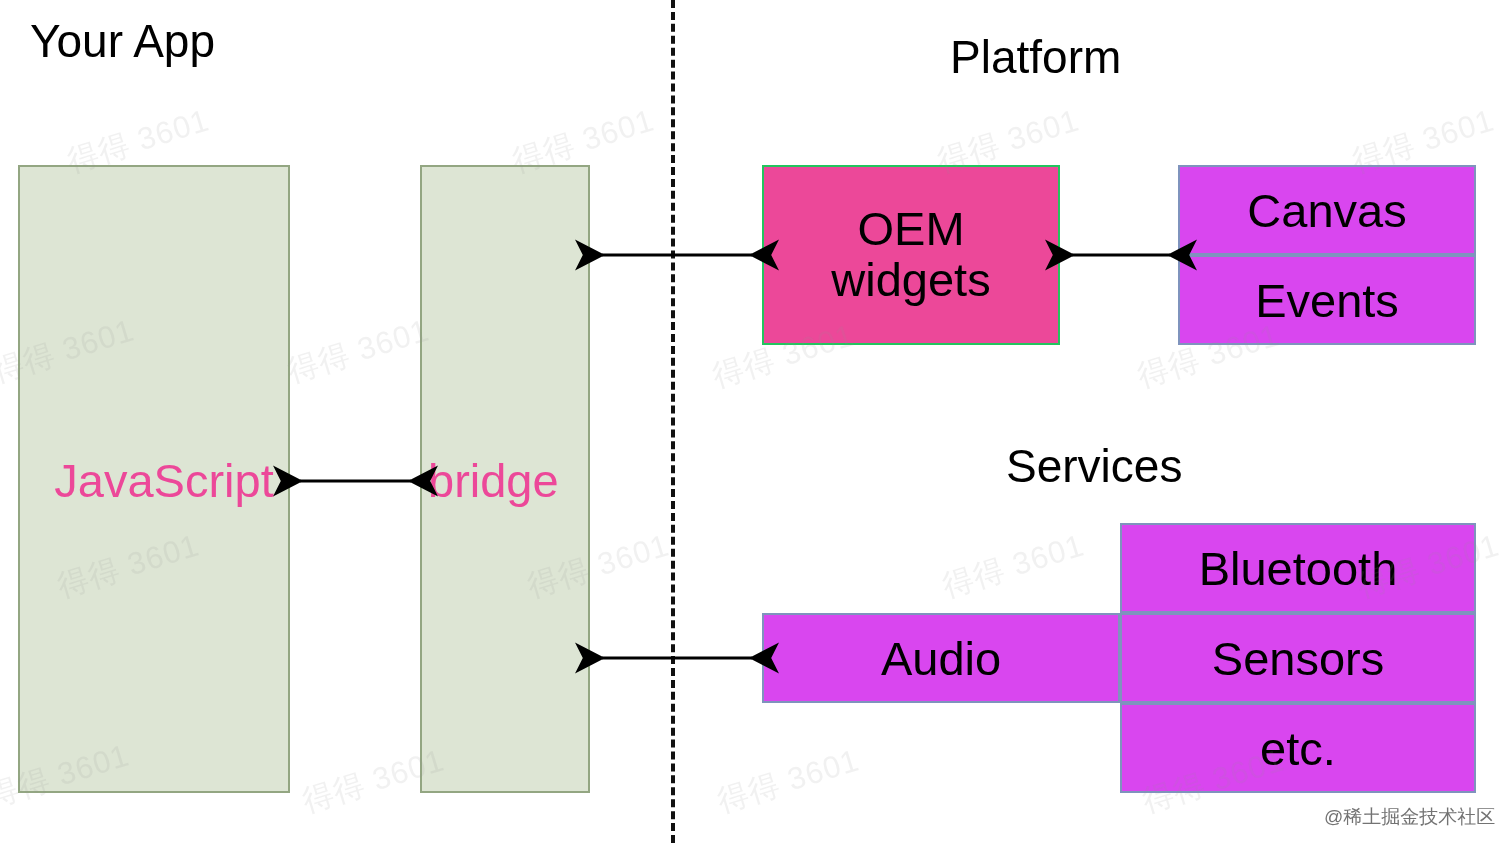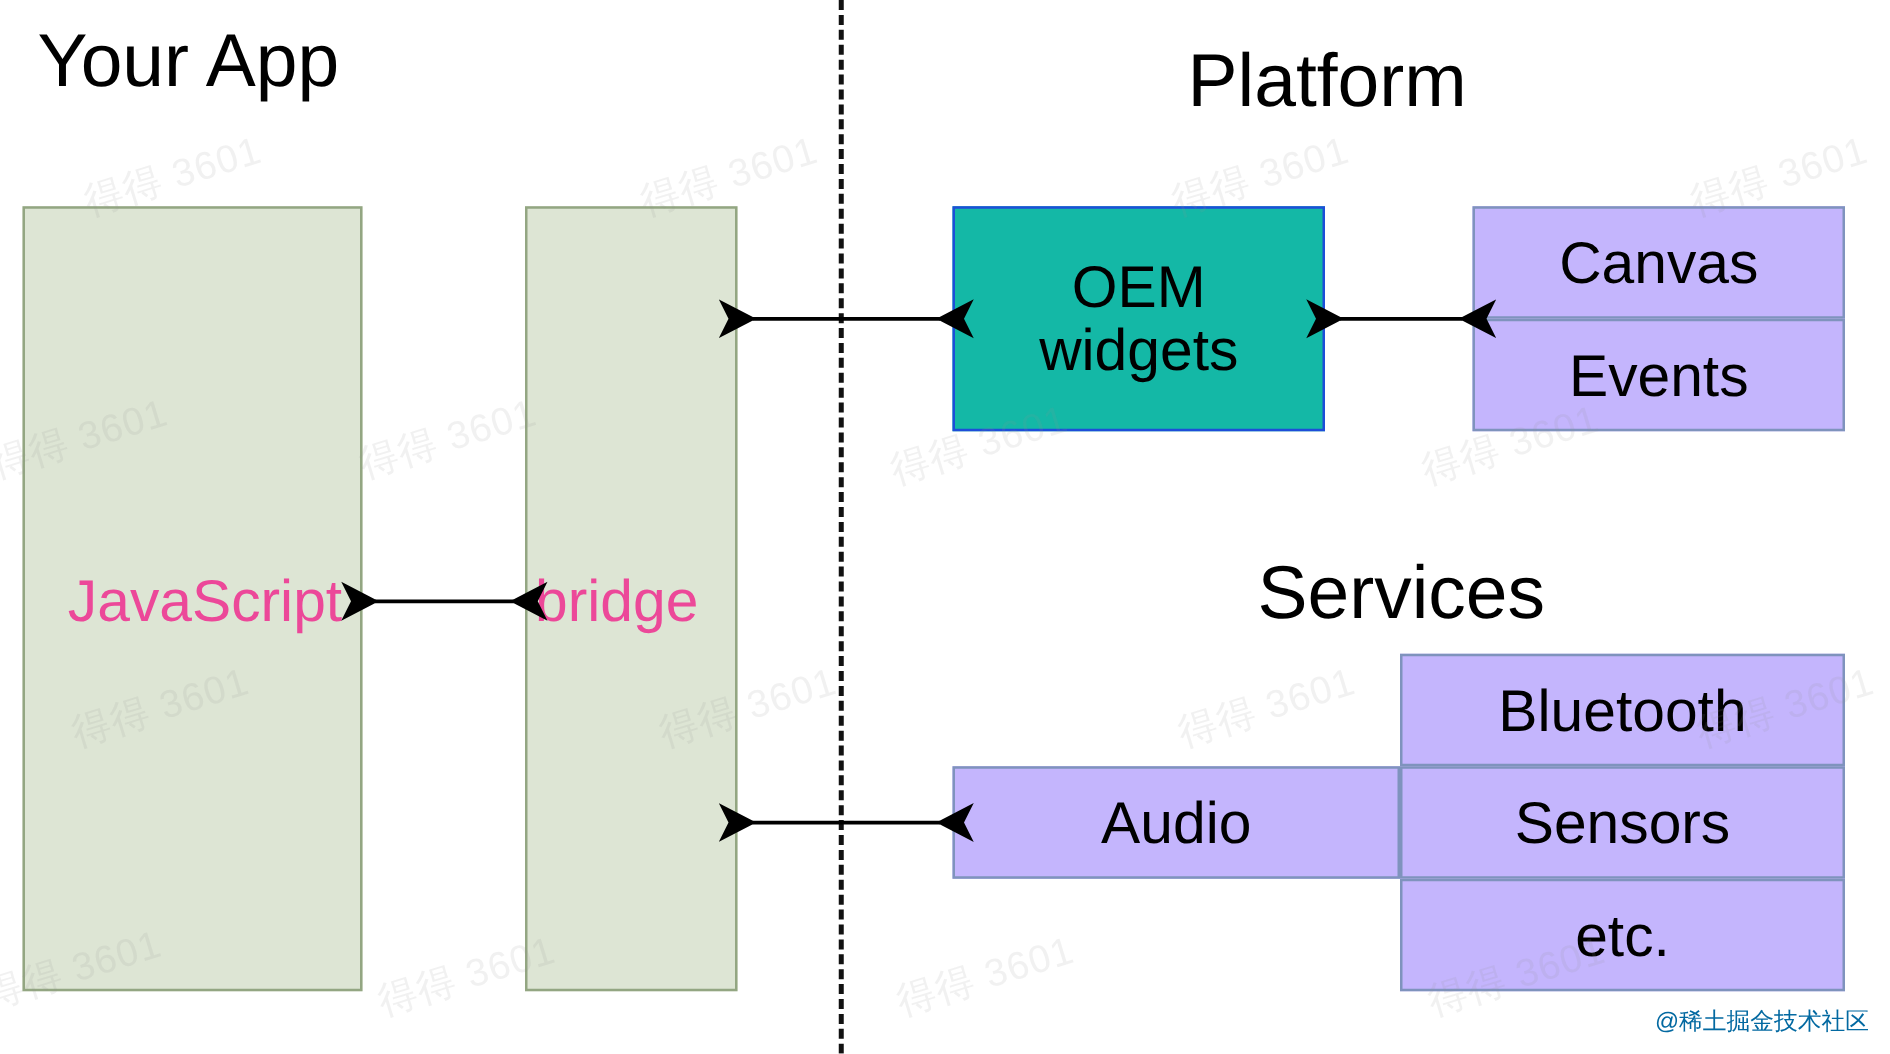--- a/index.html
+++ b/index.html
@@ -31,40 +31,40 @@
     font-size: 31px;
     color: rgba(145,145,145,0.13);
     white-space: nowrap;
     transform: rotate(-17deg);
     letter-spacing: 1px;
   }
 
   
   .title {
     position: absolute;
-    font-size: 60px;
+    font-size: 46px;
     color: #000000;
     white-space: nowrap;
     font-weight: 400;
     z-index: 3;
   }
 
   
   .box {
     position: absolute;
     box-sizing: border-box;
     z-index: 4;
   }
   .green {
     background: #dde5d4;
     border: 2px solid #93a682;
   }
   .blue {
-    background: #14b8a6;
-    border: 2px solid #1d4ed8;
+    background: #ec4899;
+    border: 2px solid #22c55e;
   }
   .box-label {
     position: absolute;
     left: 0; right: 0;
     text-align: center;
     font-size: 47px;
     color: #000;
     line-height: 1.08;
     white-space: pre-line;
   }
@@ -81,21 +81,21 @@
     white-space: nowrap;
     font-size: 47px;
     color: #ec4899;
     z-index: 6;
   }
 
   
   .cell {
     position: absolute;
     box-sizing: border-box;
-    background: #c4b5fd;
+    background: #d946ef;
     border: 2px solid #7f93bd;
     z-index: 4;
   }
   .cell span {
     position: absolute;
     left: 0; right: 0;
     top: 50%;
     transform: translateY(-50%);
     text-align: center;
     font-size: 47px;
@@ -115,21 +115,21 @@
   .arrow {
     position: absolute;
     z-index: 6;
     overflow: visible;
   }
 
   
   .credit {
     position: absolute;
     font-size: 19px;
-    color: #0369a1;
+    color: #737373;
     white-space: nowrap;
     z-index: 7;
     font-family: "Liberation Sans", sans-serif;
   }
 </style>
 </head>
 <body>
 
 <div id="stage">
 

